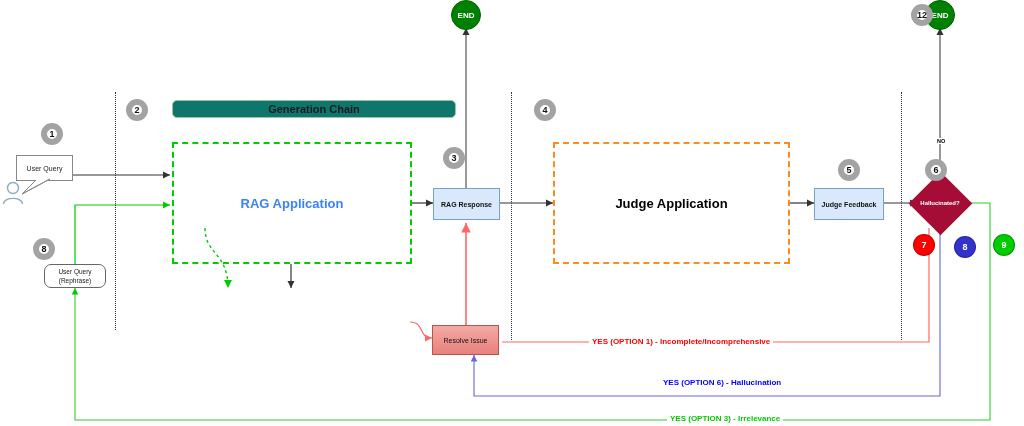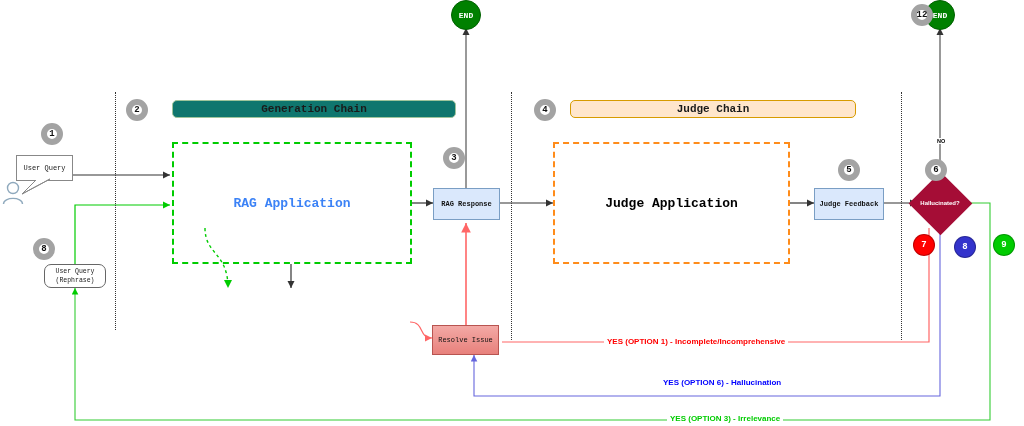--- a/index.html
+++ b/index.html
@@ -17,21 +17,20 @@
     background: #ffffff;
     overflow: hidden;
   }
   .node {
     position: absolute;
     box-sizing: border-box;
     display: flex;
     align-items: center;
     justify-content: center;
     text-align: right;
-    font-family: Liberation Mono, monospace;
   }
 
   
   .pill {
     border-radius: 5px;
     font-weight: bold;
     font-size: 11px;
     color: #1a1a1a;
   }
   .pill.gen {
@@ -240,21 +239,20 @@
     <path d="M940,228 L940,396 L474,396 L474,355" stroke="#6666dd" stroke-width="1.1" fill="none" marker-end="url(#arrow-blue)"></path>
 
     <path d="M962,203 L990,203 L990,420 L75,420 L75,288" stroke="#33cc33" stroke-width="1.1" fill="none" marker-end="url(#arrow-green)"></path>
   </svg>
 
   <div class="sep" style="left:115px; top:92px; height:238px;"></div>
   <div class="sep" style="left:511px; top:92px; height:248px;"></div>
   <div class="sep" style="left:901px; top:92px; height:248px;"></div>
 
   <div class="node pill gen" style="left:172px; top:100px; width:284px; height:18px;">Generation Chain</div>
-  <div class="node pill judge" style="left:570px; top:100px; width:286px; height:18px;">Judge Chain</div>
 
   <div class="node dashed-green" style="left:172px; top:142px; width:240px; height:122px;">RAG Application</div>
   <div class="node dashed-orange" style="left:553px; top:142px; width:237px; height:122px;">Judge Application</div>
 
 
   <div class="node blue-box" style="left:433px; top:188px; width:67px; height:32px;">RAG Response</div>
 
   <div class="node blue-box" style="left:814px; top:188px; width:70px; height:32px;">Judge Feedback</div>
 
   <div class="node red-box" style="left:432px; top:325px; width:67px; height:30px;">Resolve Issue</div>
@@ -289,17 +287,17 @@
   <div class="node step" style="left:838px; top:159px;">5</div>
   <div class="node step" style="left:925px; top:159px;">6</div>
   <div class="node step" style="left:33px; top:238px;">8</div>
   <div class="node step" style="left:911px; top:4px;">12</div>
 
   <div class="node optcircle" style="left:913px; top:234px; background:#ff0000;">7</div>
   <div class="node optcircle" style="left:954px; top:236px; background:#3333cc;">8</div>
   <div class="node optcircle" style="left:993px; top:234px; background:#00cc00;">9</div>
 
   <div class="path-label lbl-no" style="left:934px; top:138px;">NO</div>
-  <div class="path-label lbl-red" style="left:604px; top:337px;">YES (OPTION 1) - Incomplete/Incomprehensive</div>
+  <div class="path-label lbl-red" style="left:589px; top:337px;">YES (OPTION 1) - Incomplete/Incomprehensive</div>
   <div class="path-label lbl-blue" style="left:660px; top:378px;">YES (OPTION 6) - Hallucination</div>
   <div class="path-label lbl-green" style="left:667px; top:414px;text-align:center;">YES (OPTION 3) - Irrelevance</div>
 
 </div>
 
 </body></html>

